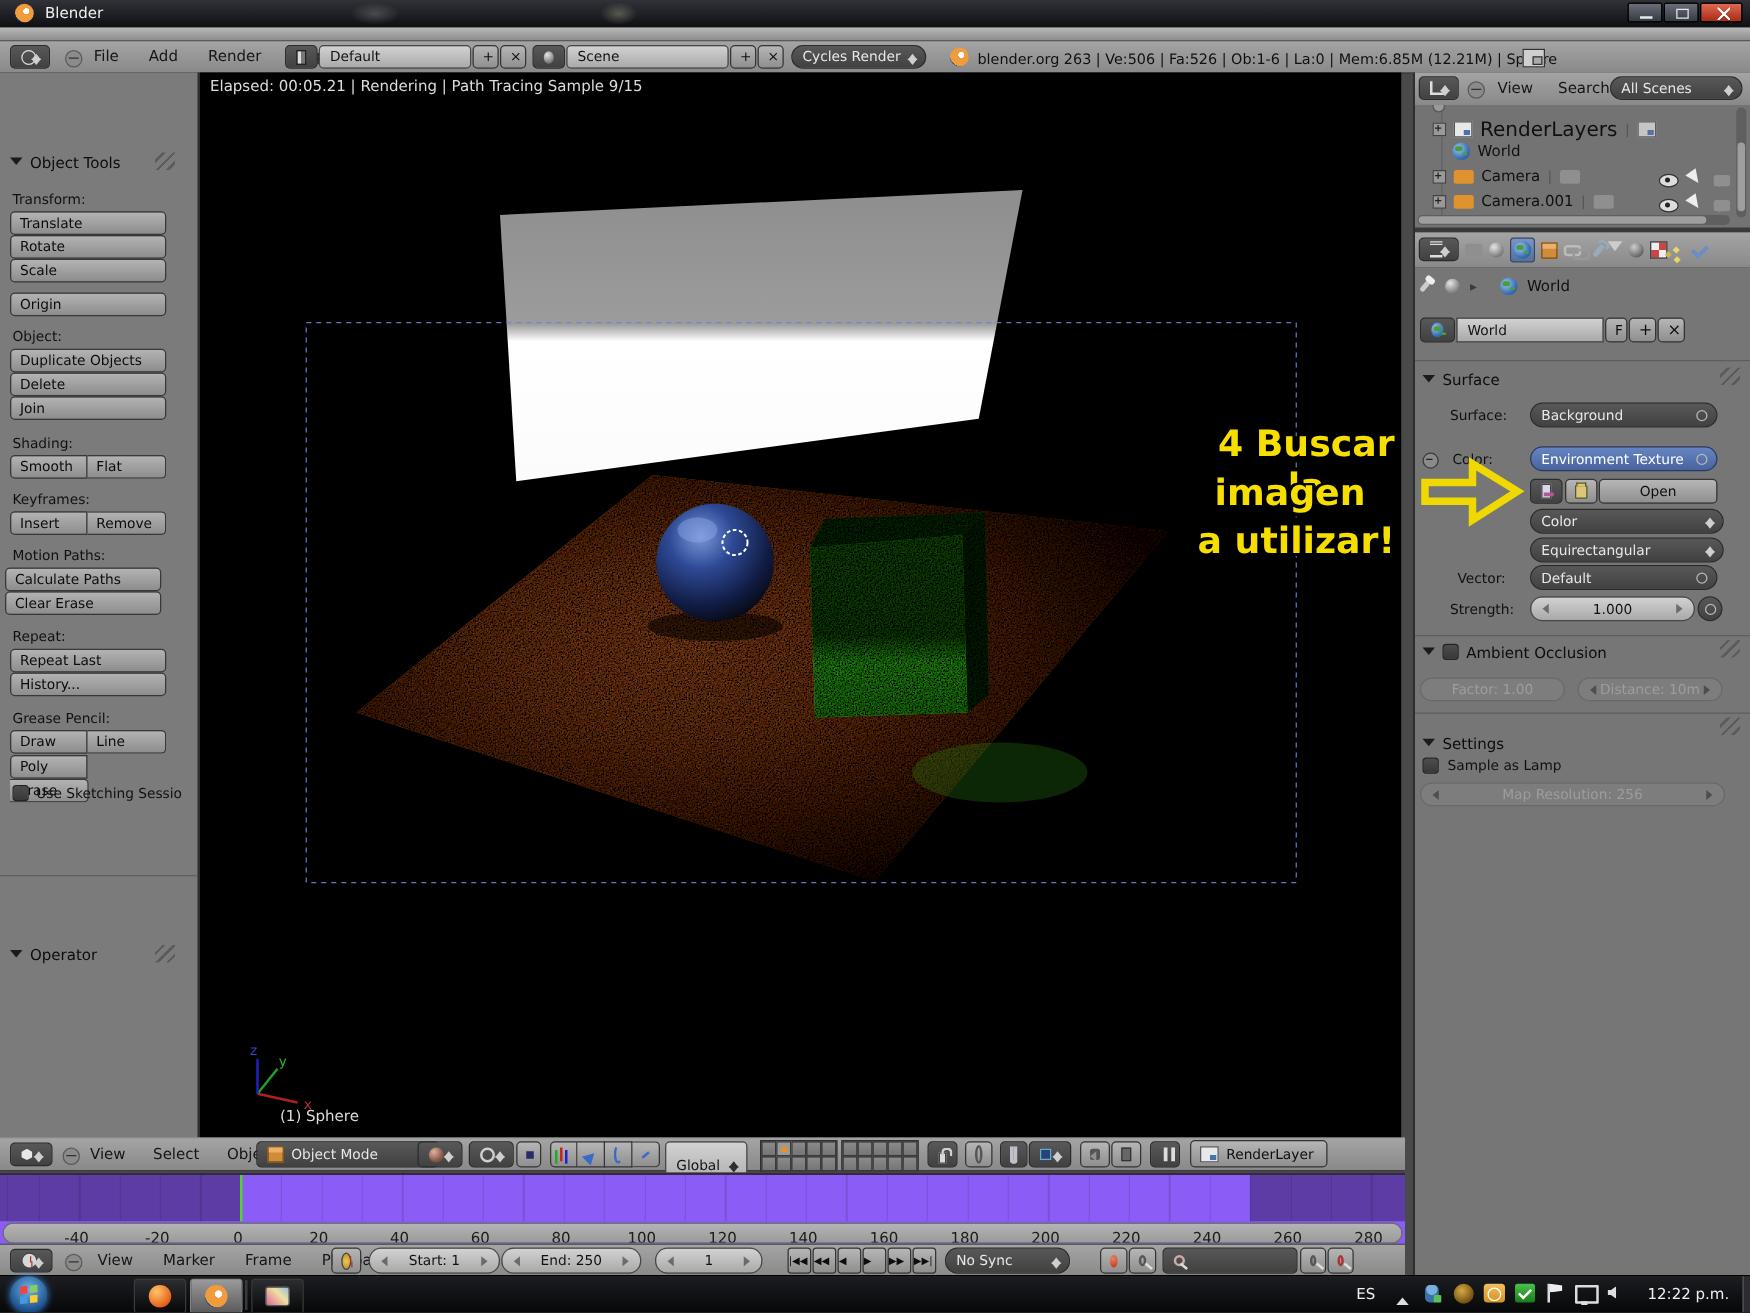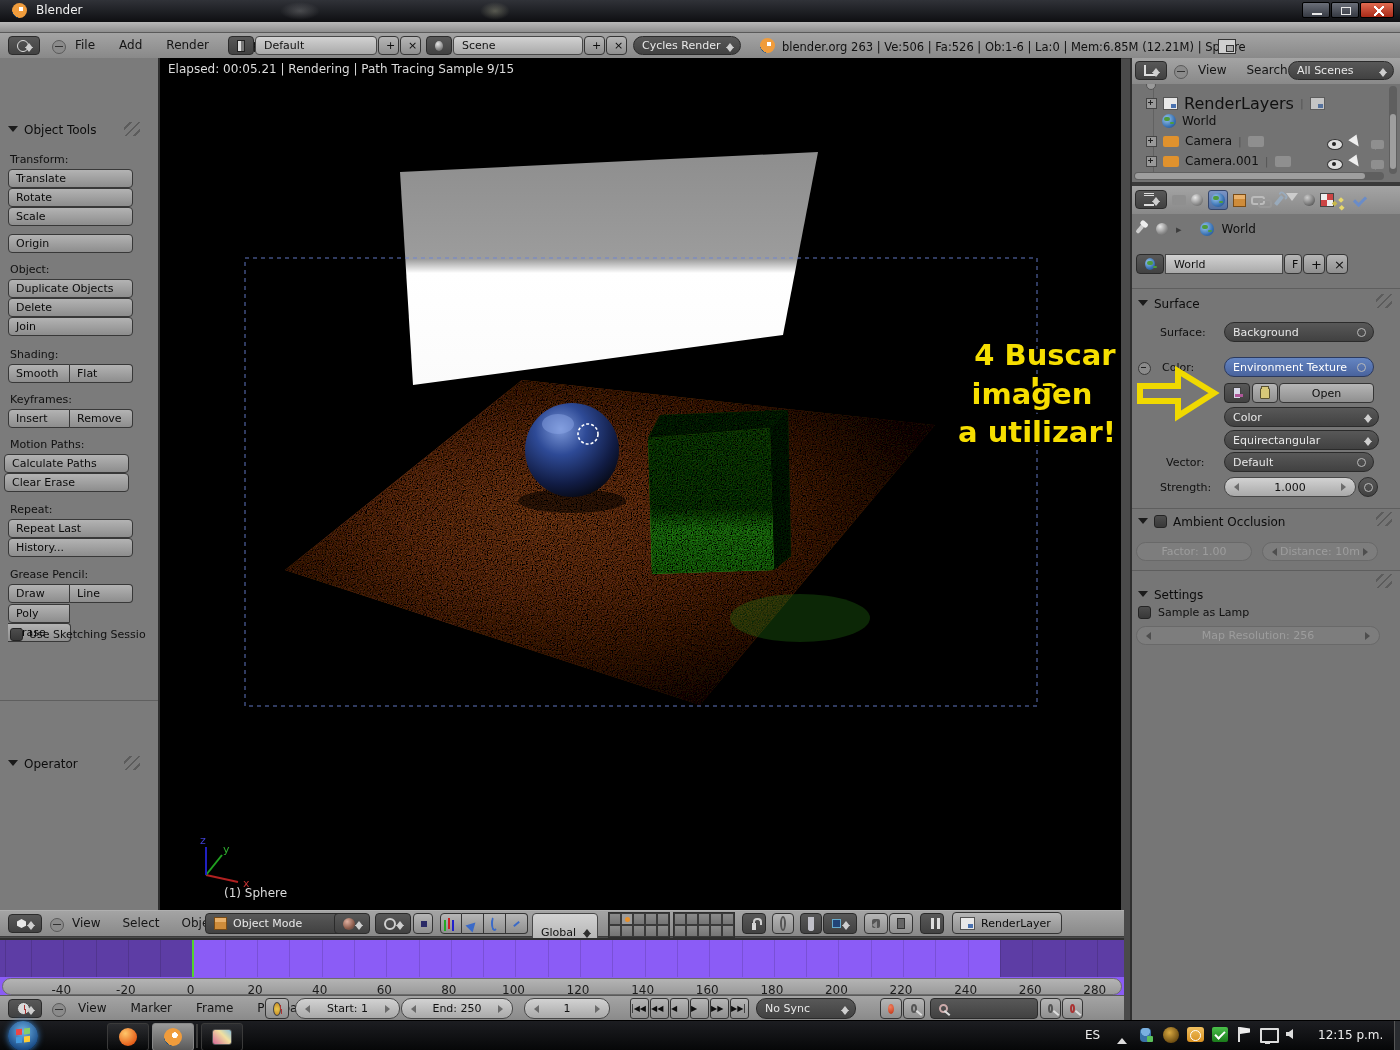--- a/index.html
+++ b/index.html
@@ -686,17 +686,17 @@
       <i style="position:absolute;left:3px;top:4px;width:8px;height:4px;border-left:2px solid #fff;border-bottom:2px solid #fff;transform:rotate(-45deg);"></i>
     </div>
     <div class="abs" style="left:1238px;top:6px;width:2px;height:15px;background:#ddd;">
       <i style="position:absolute;left:2px;top:0;width:10px;height:7px;background:#eee;clip-path:polygon(0 0,100% 20%,100% 80%,0 100%);"></i>
     </div>
     <div class="abs" style="left:1260px;top:7px;width:15px;height:11px;border:2px solid #ddd;border-radius:1px;">
       <i style="position:absolute;left:3px;top:11px;width:5px;height:3px;background:#ddd;"></i>
     </div>
     <div class="abs" style="left:1286px;top:8px;width:7px;height:10px;background:#ddd;clip-path:polygon(0 30%,40% 30%,100% 0,100% 100%,40% 70%,0 70%);">
     </div>
-    <div class="abs" style="left:1318px;top:7px;color:#eee;font-size:12px;">12:15 p.m.</div>
+    <div class="abs" style="left:1318px;top:7px;color:#eee;font-size:12px;">12:22 p.m.</div>
     <div class="abs" style="left:1394px;top:0;width:6px;height:30px;background:#2a2c30;border-left:1px solid #555;"></div>
   </div>
 
 </div>
 
 </body></html>

